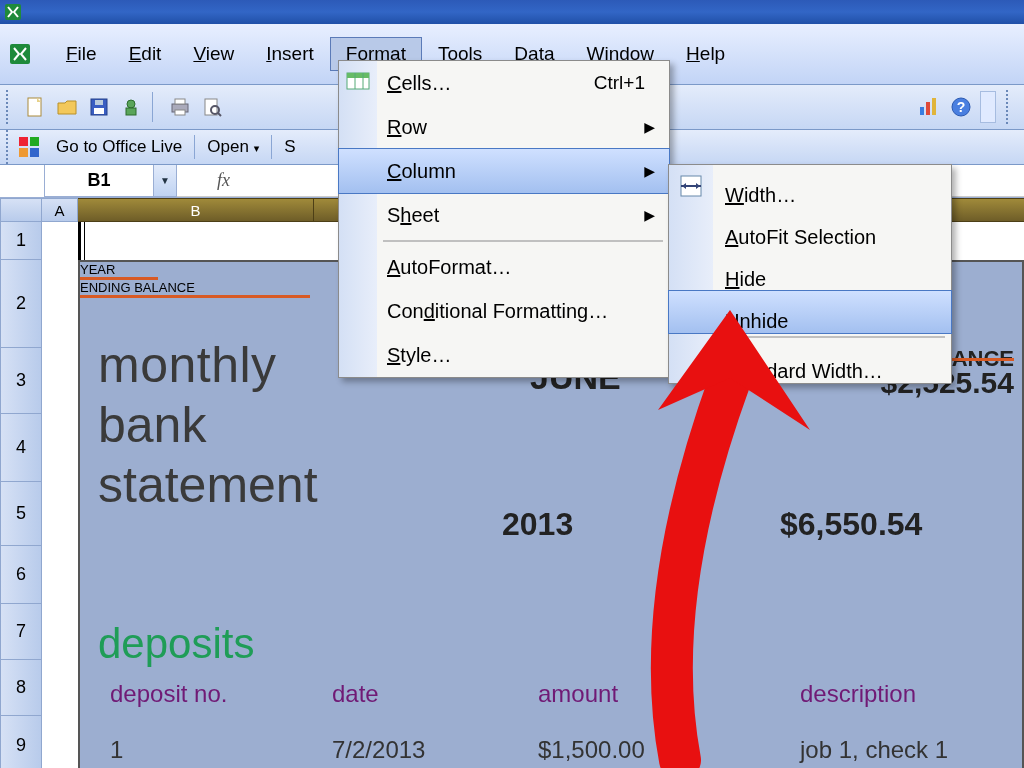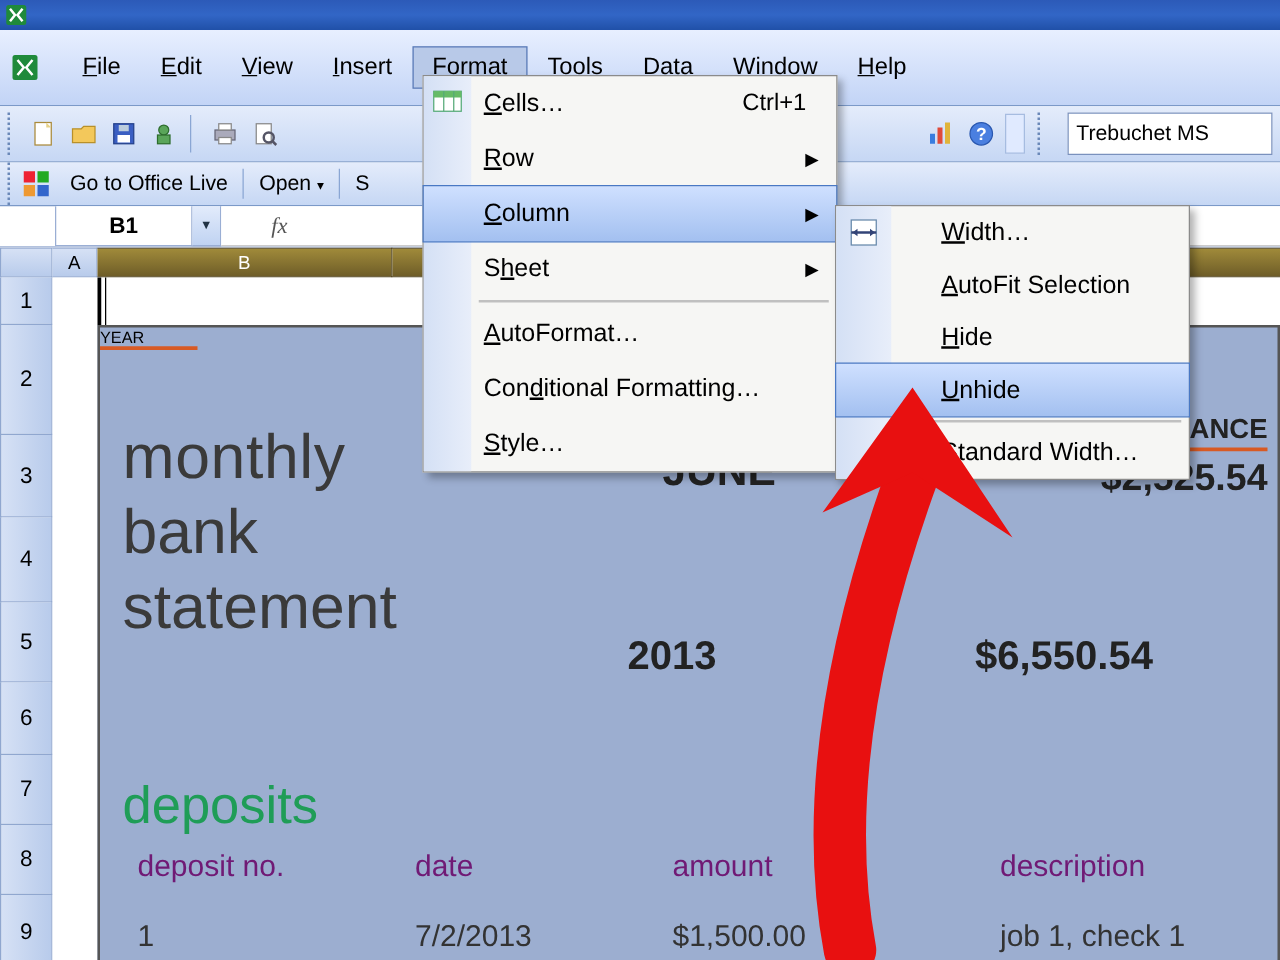--- a/index.html
+++ b/index.html
@@ -57,43 +57,43 @@
     border-top:none;box-sizing:border-box;display:flex;align-items:center;justify-content:center;
     background:linear-gradient(to right,#d6e1f5,#b8cbeb);}
   
   .sheet{position:absolute;left:42px;top:24px;right:0;bottom:0;}
   .big1{position:absolute;left:18px;top:74px;font-size:50px;color:#3a3a3a;letter-spacing:0.5px;}
   .big2{position:absolute;left:18px;top:134px;font-size:50px;color:#3a3a3a;}
   .big3{position:absolute;left:18px;top:194px;font-size:50px;color:#3a3a3a;}
   .deposits{position:absolute;left:18px;top:358px;font-size:42px;color:#1f9d57;}
   .tblhdr{position:absolute;font-size:24px;color:#701a75;}
   .tblval{position:absolute;font-size:24px;color:#333;}
-  .partial-bal{position:absolute;right:8px;top:68px;font-size:22px;font-weight:bold;color:#222;}
+  .partial-bal{position:absolute;right:8px;top:84px;font-size:22px;font-weight:bold;color:#222;}
   .partial-amt{position:absolute;right:8px;top:104px;font-size:30px;font-weight:bold;color:#222;}
   .underline-orange{border-bottom:3px solid #d85a24;}
   .month-june{position:absolute;left:450px;top:96px;font-size:34px;font-weight:bold;color:#222;}
 
   
   .menu-format{position:absolute;left:338px;top:60px;width:330px;background:#f6f6f4;
     border:1px solid #8b8b8b;box-shadow:4px 4px 6px rgba(0,0,0,0.3);z-index:50;}
   .menu-stripe{position:absolute;left:0;top:0;width:38px;bottom:0;
     background:linear-gradient(to right,#d4e0f5,#e8eefa);}
   .menu-format .mi{position:relative;height:44px;display:flex;align-items:center;
     padding-left:48px;font-size:20px;}
   .menu-format .mi.hl{background:linear-gradient(to bottom,#cfe0ff,#a3c0f0);
     border:1px solid #4978c4;margin:-1px;}
   .menu-format .mi .kb{margin-left:auto;padding-right:24px;font-size:19px;}
   .menu-format .mi .sub{margin-left:auto;padding-right:14px;font-size:14px;}
   .menu-format .sep{height:2px;background:#c0c0c0;margin:3px 6px 3px 44px;}
   .menu-icon{position:absolute;left:6px;top:8px;width:26px;height:26px;}
   
   .menu-column{position:absolute;left:668px;top:164px;width:282px;background:#f6f6f4;
     border:1px solid #8b8b8b;box-shadow:4px 4px 6px rgba(0,0,0,0.3);z-index:60;}
-  .menu-column .mi2{position:relative;height:42px;display:flex;align-items:center;
-    padding-left:84px;font-size:20px;}
+  .menu-column .mi2{position:relative;height:42px;display:flex;align-items:flex-end;
+    padding-left:56px;font-size:20px;}
   .menu-column .mi2.hl{background:linear-gradient(to bottom,#cfe0ff,#a3c0f0);
     border:1px solid #4978c4;margin:-1px;}
   .menu-column .sep{height:2px;background:#c0c0c0;margin:3px 6px 3px 50px;}
   .menu-column .stripe{position:absolute;left:0;top:0;width:44px;bottom:0;
     background:linear-gradient(to right,#d4e0f5,#e8eefa);}
   .col-icon{position:absolute;left:8px;top:7px;width:28px;height:28px;}
   
   .red-arrow{position:absolute;z-index:200;pointer-events:none;}
 </style>
 </head>
@@ -177,23 +177,20 @@
       </svg>
     </div>
   <div class="tb-btn">
       <svg width="22" height="22">
         <circle cx="11" cy="11" r="9" fill="#4a7fe0" stroke="#2a58b0"></circle>
         <text x="11" y="16" font-size="14" text-anchor="middle" fill="#fff" font-weight="bold">?</text>
       </svg>
     </div>
   <div class="tb-arrow"></div>
   <div class="tb-handle" style="margin-left:8px"></div>
-  <div class="font-box">
-    <span>Trebuchet MS</span>
-  </div>
 </div>
 
 <div class="livebar">
   <div class="tb-handle"></div>
   <span class="office-square">
     <svg viewBox="0 0 22 22">
         <rect x="1" y="1" width="9" height="9" fill="#e23"></rect>
         <rect x="12" y="1" width="9" height="9" fill="#2a2"></rect>
         <rect x="1" y="12" width="9" height="9" fill="#e93"></rect>
         <rect x="12" y="12" width="9" height="9" fill="#36c"></rect>
@@ -246,20 +243,21 @@
 
         <div class="month-june">JUNE</div>
 
         <div class="partial-bal">ANCE</div>
         <div class="partial-amt">$2,525.54</div>
         <div style="position:absolute;right:8px;top:96px;width:70px" class="underline-orange"></div>
 
         <div class="hlabel underline-orange" style="left:422px;top:212px;width:78px">YEAR</div>
         <div style="position:absolute;left:422px;top:244px;font-size:32px;font-weight:bold;color:#222">2013</div>
 
+        <div class="hlabel underline-orange" style="left:700px;top:212px;width:230px">ENDING BALANCE</div>
         <div style="position:absolute;left:700px;top:244px;font-size:32px;font-weight:bold;color:#222">$6,550.54</div>
 
         <div class="deposits">deposits</div>
 
         <div class="tblhdr" style="left:30px;top:418px">deposit no.</div>
         <div class="tblhdr" style="left:252px;top:418px">date</div>
         <div class="tblhdr" style="left:458px;top:418px">amount</div>
         <div class="tblhdr" style="left:720px;top:418px">description</div>
 
         <div class="tblval" style="left:30px;top:474px">1</div>

